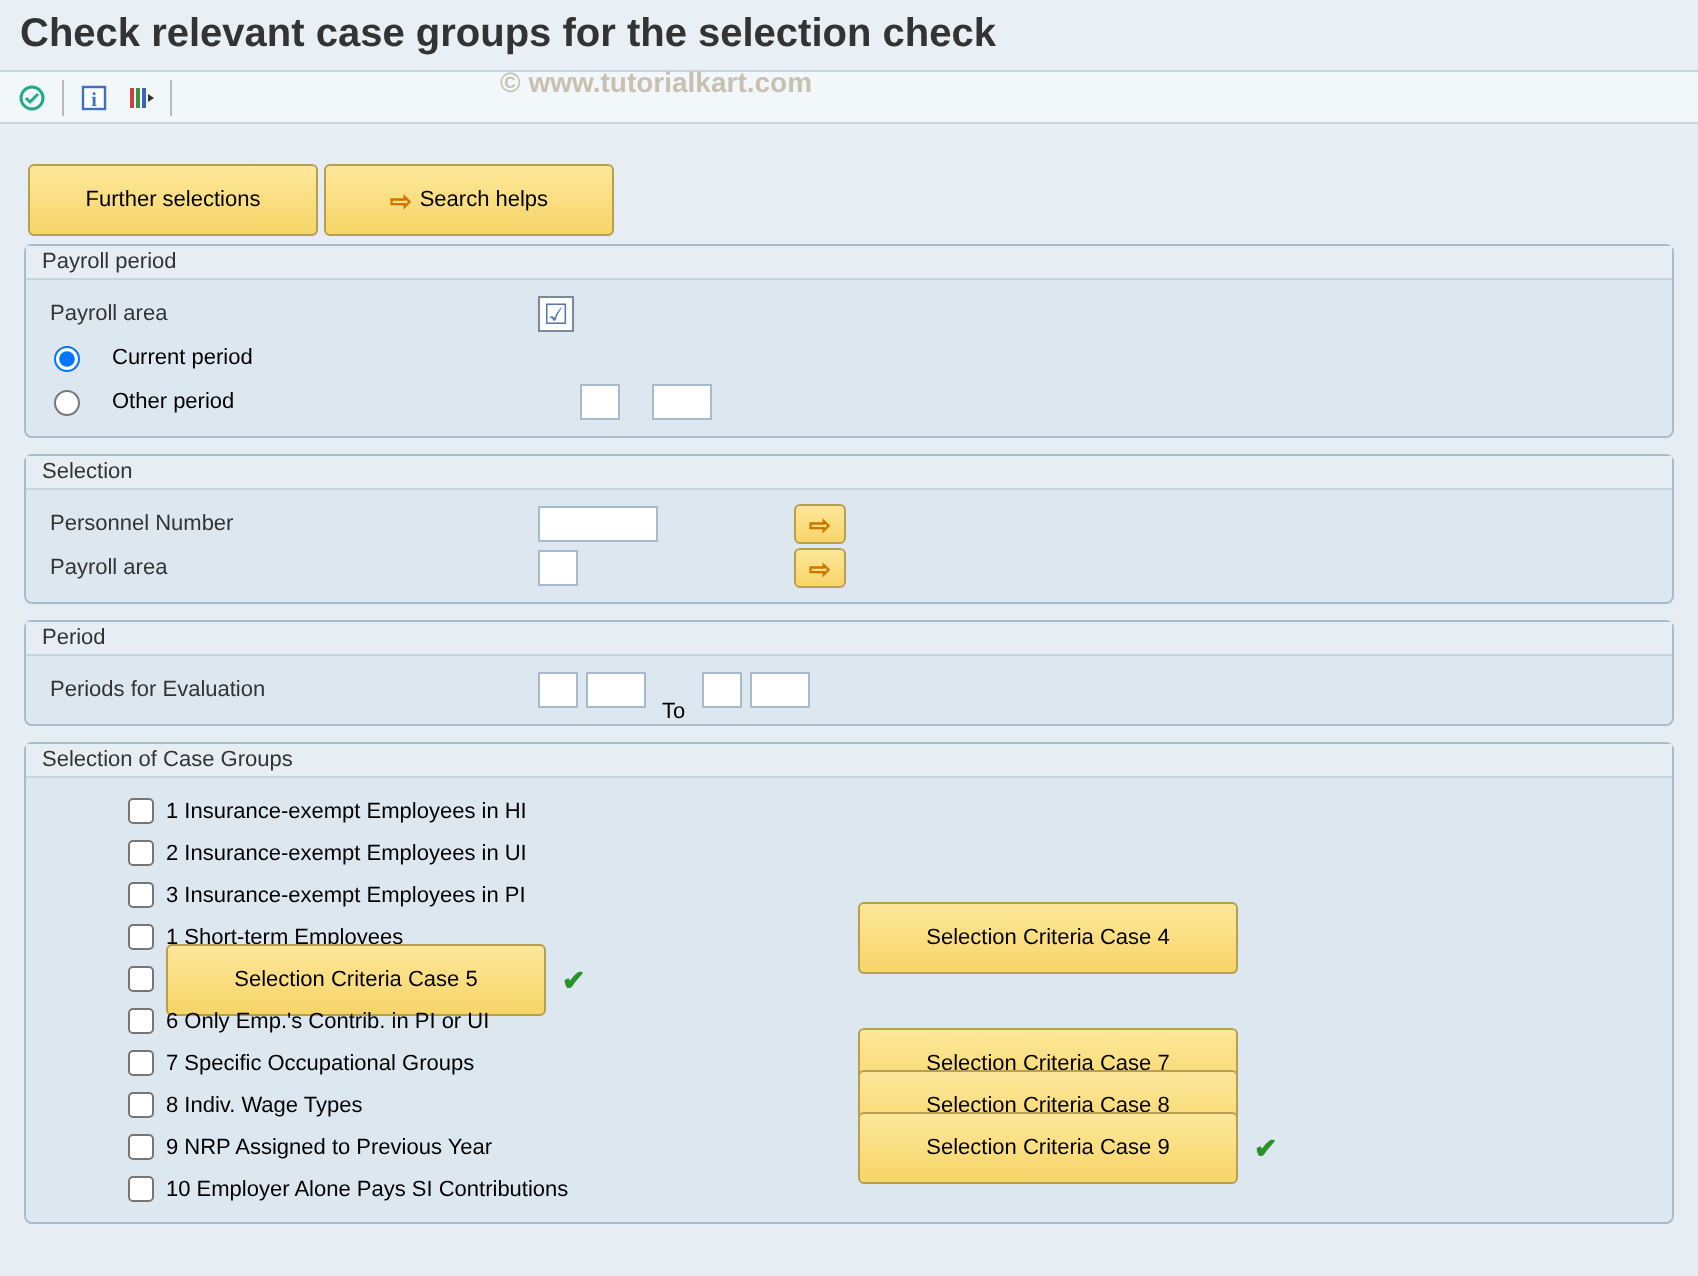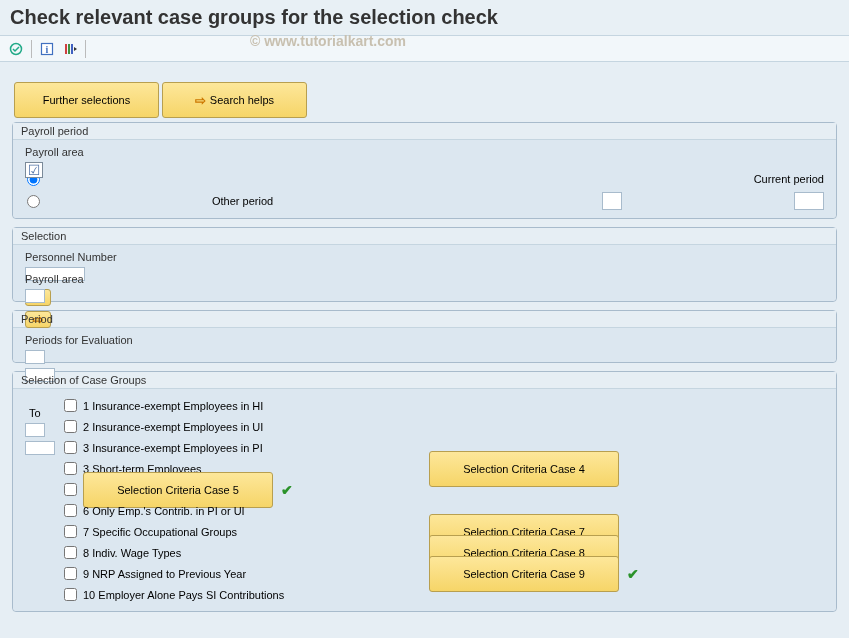--- a/index.html
+++ b/index.html
@@ -97,37 +97,35 @@
       background: #E6EEF4;
     }
     .group-body {
       background: #DCE7F0;
       border-top: 1px solid #C5D5E0;
       border-radius: 0 0 4px 4px;
       padding: 6px 12px;
     }
     .form-row {
       display: flex;
-      align-items: flex-start;
+      align-items: center;
       height: 22px;
       gap: 4px;
-      flex-direction: column;
     }
     .form-label {
       width: 240px;
       font-size: 11px;
       color: #333;
     }
     .radio-row {
       display: flex;
       align-items: center;
       height: 22px;
-      gap: 6px;
+      gap: 16px;
       padding-left: 2px;
-      justify-content: space-between;
     }
     .radio-label { font-size: 11px; }
     .sap-input {
       background: #fff;
       border: 1px solid #A8BBCC;
       height: 18px;
       padding: 0 3px;
       font-size: 11px;
     }
     .sap-input.w60 { width: 60px; }
@@ -271,21 +269,21 @@
         <div class="case-row">
           <input type="checkbox" class="case-check" style="">
           <span class="case-label">2 Insurance-exempt Employees in UI</span>
         </div>
         <div class="case-row">
           <input type="checkbox" class="case-check" style="">
           <span class="case-label">3 Insurance-exempt Employees in PI</span>
         </div>
         <div class="case-row">
           <input type="checkbox" class="case-check" style="">
-          <span class="case-label">3 Short-term Employees</span>
+          <span class="case-label">1 Short-term Employees</span>
           <button class="sap-button crit">Selection Criteria Case 4</button>
         </div>
         <div class="case-row">
           <input type="checkbox" class="case-check" style="">
           <button class="sap-button crit">Selection Criteria Case 5</button>
           <span class="green-check">✔</span>
         </div>
         <div class="case-row">
           <input type="checkbox" class="case-check" style="">
           <span class="case-label">6 Only Emp.'s Contrib. in PI or UI</span>

